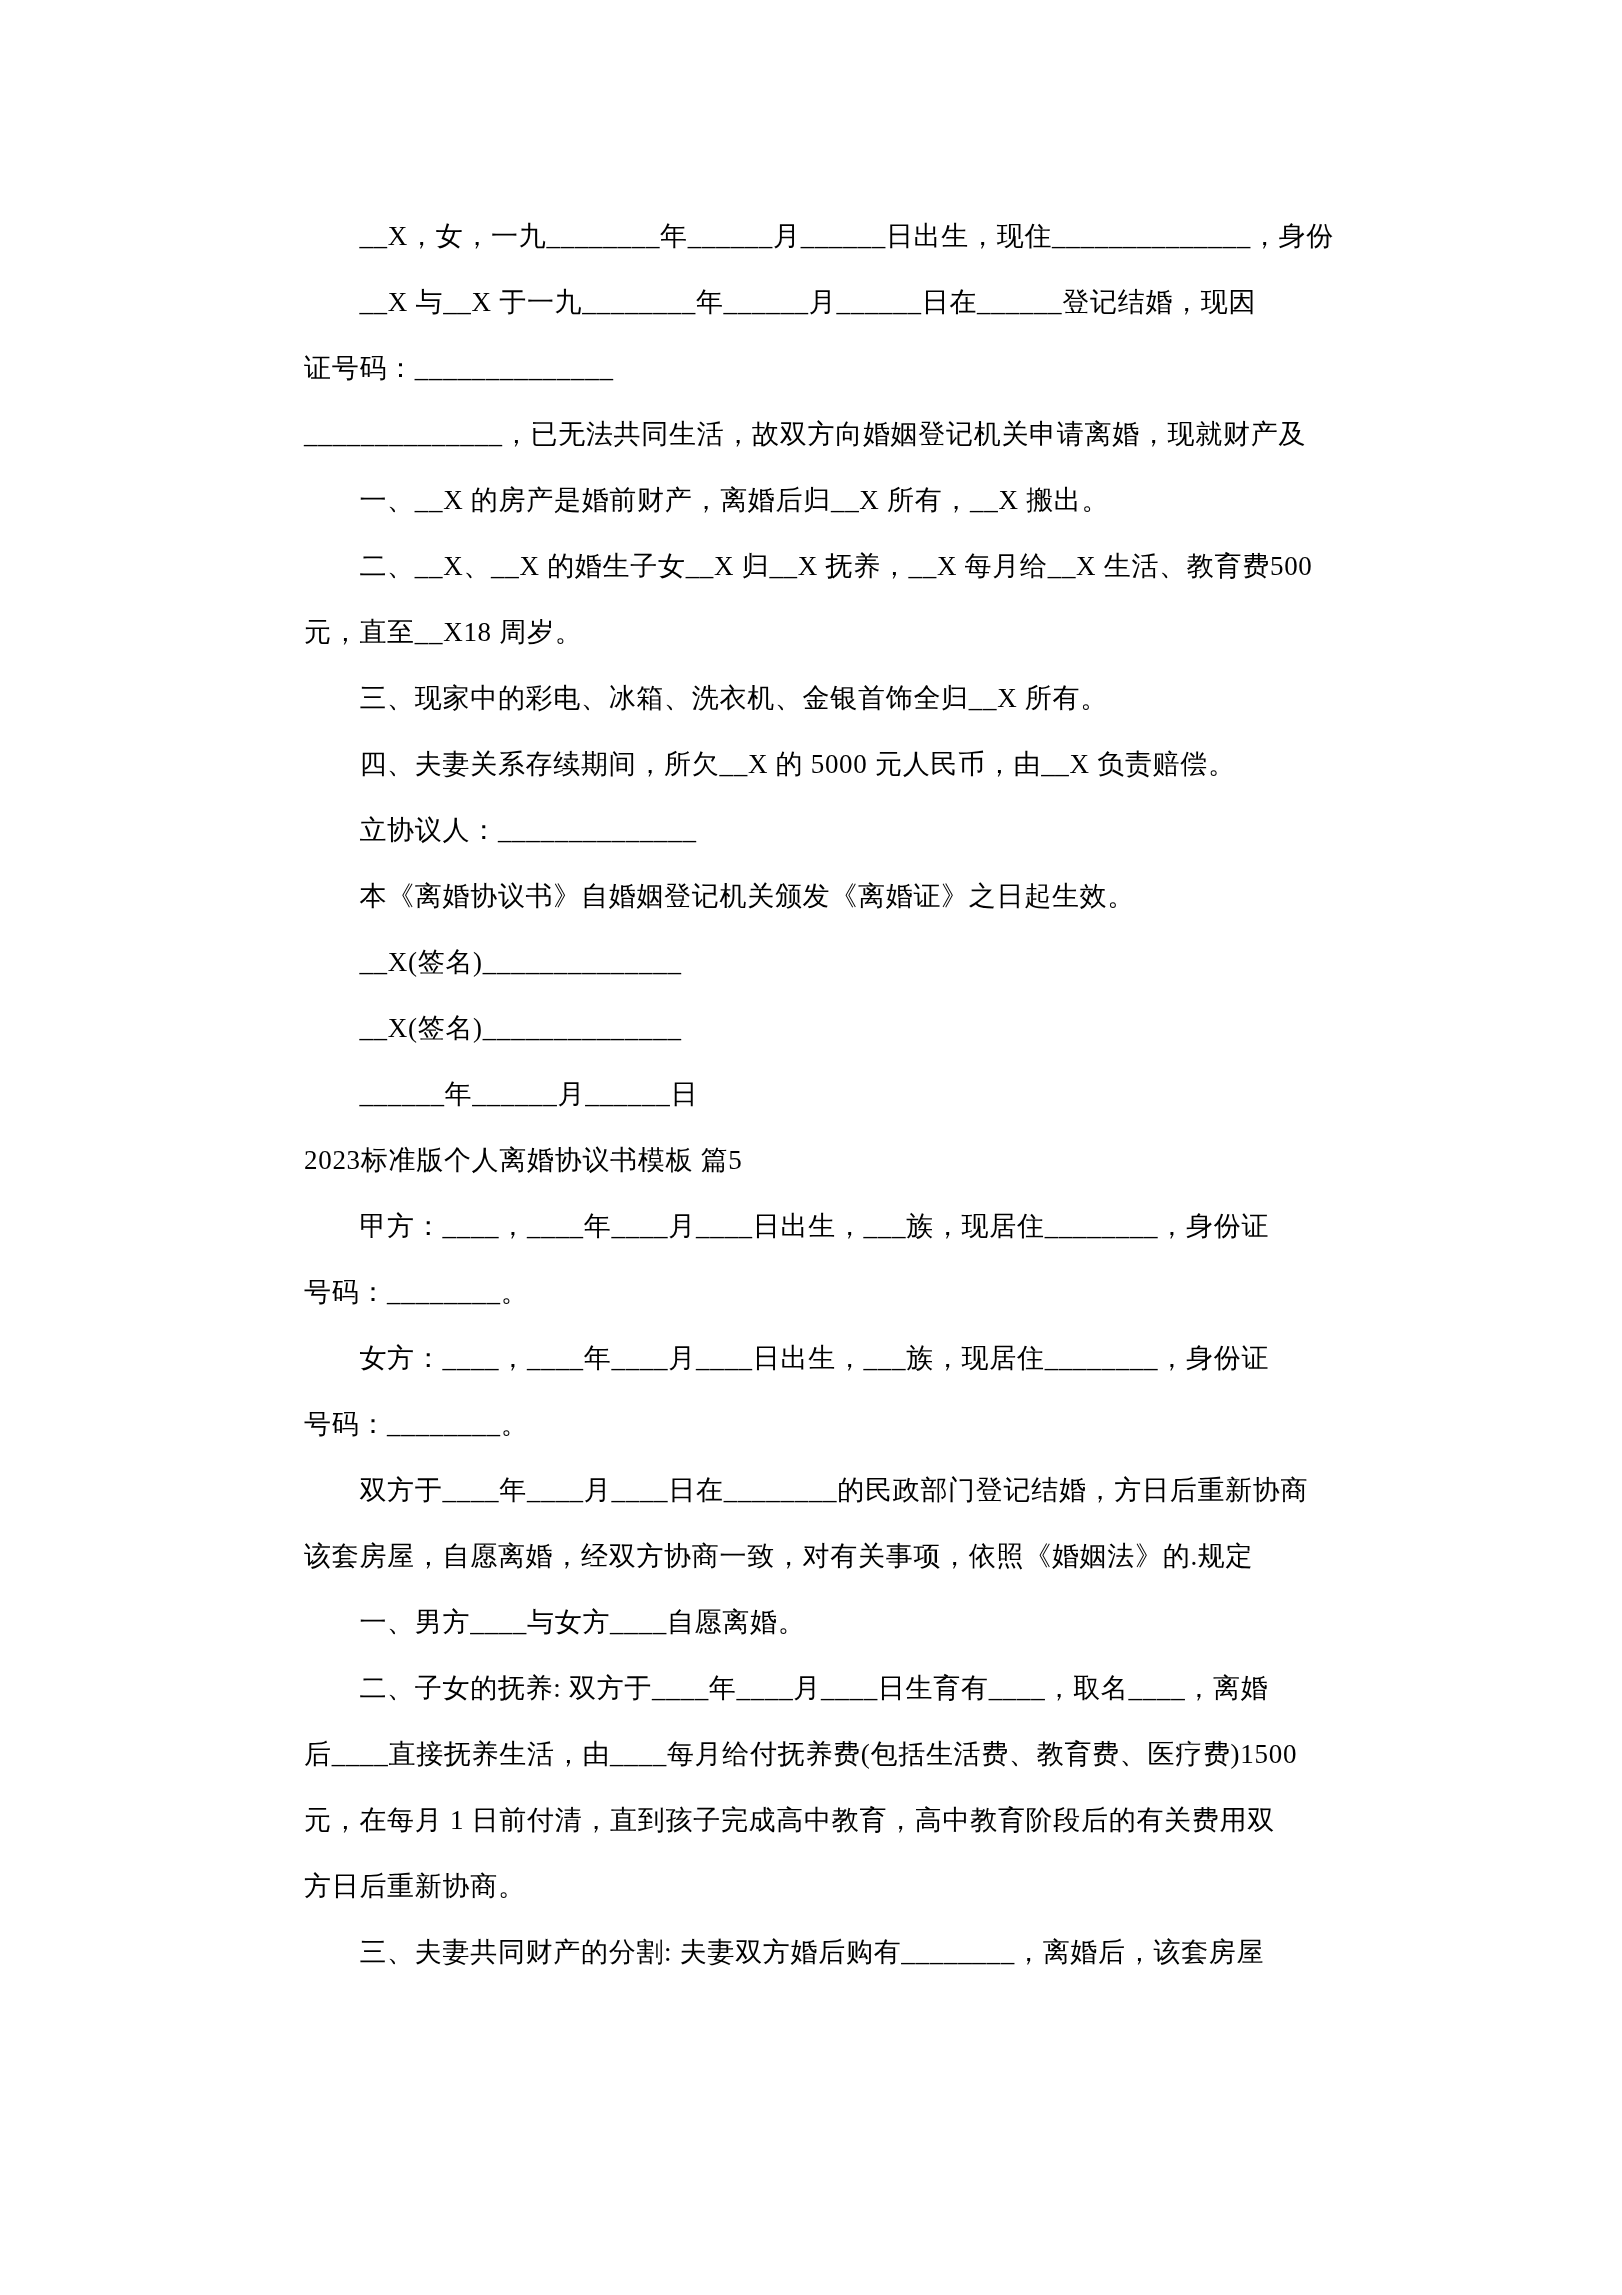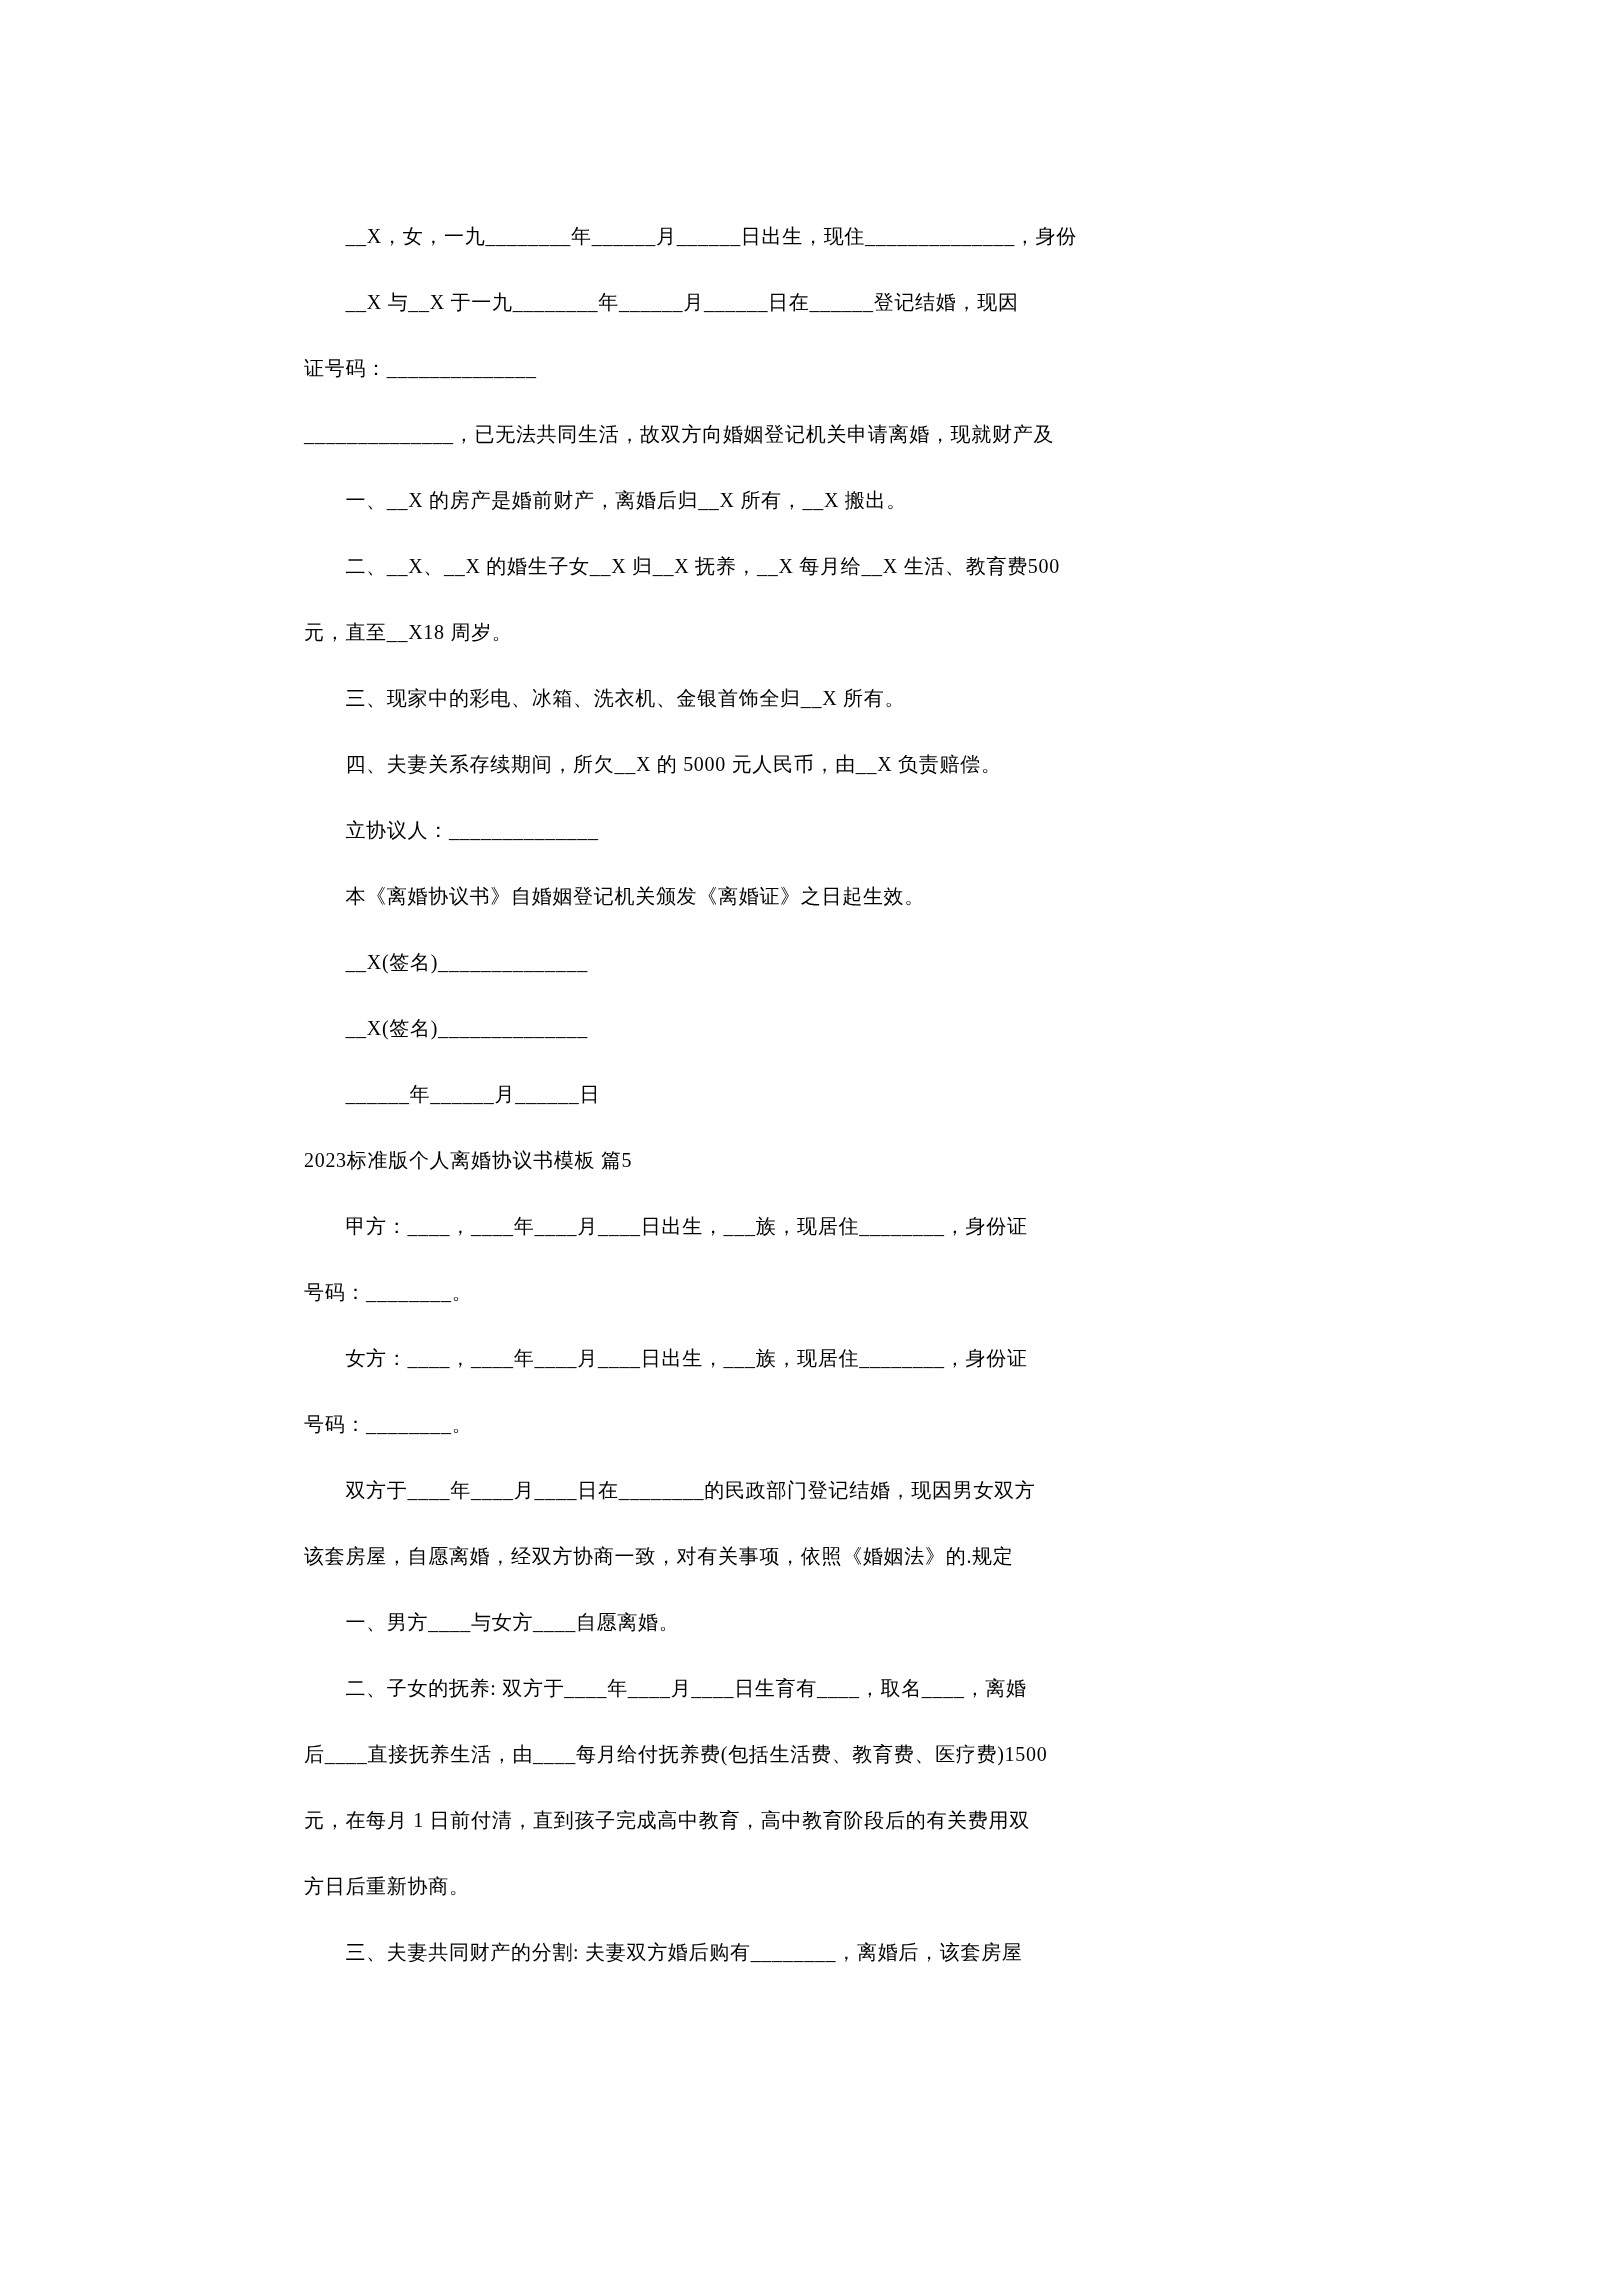--- a/index.html
+++ b/index.html
@@ -9,21 +9,21 @@
   }
   .page {
     position: relative;
     width: 1623px;
     height: 2295px;
     background: #ffffff;
     color: #000000;
     box-sizing: border-box;
     padding: 203px 222px 0 304px;
     font-family: "Liberation Serif", "DejaVu Serif", serif;
-    font-size: 20px;
+    font-size: 27px;
     overflow: hidden;
   }
   .doc-content {
     width: 100%;
   }
   .doc-line {
     height: 66px;
     line-height: 66px;
     white-space: pre;
     text-align: left;
@@ -47,21 +47,21 @@
       <div class="doc-line">　　立协议人：______________</div>
       <div class="doc-line">　　本《离婚协议书》自婚姻登记机关颁发《离婚证》之日起生效。</div>
       <div class="doc-line">　　__X(签名)______________</div>
       <div class="doc-line">　　__X(签名)______________</div>
       <div class="doc-line">　　______年______月______日</div>
       <div class="doc-line">2023标准版个人离婚协议书模板 篇5</div>
       <div class="doc-line">　　甲方：____，____年____月____日出生，___族，现居住________，身份证</div>
       <div class="doc-line">号码：________。</div>
       <div class="doc-line">　　女方：____，____年____月____日出生，___族，现居住________，身份证</div>
       <div class="doc-line">号码：________。</div>
-      <div class="doc-line">　　双方于____年____月____日在________的民政部门登记结婚，现因男女双方</div>
+      <div class="doc-line">　　双方于____年____月____日在________的民政部门登记结婚，方日后重新协商</div>
       <div class="doc-line">该套房屋，自愿离婚，经双方协商一致，对有关事项，依照《婚姻法》的.规定</div>
       <div class="doc-line">　　一、男方____与女方____自愿离婚。</div>
       <div class="doc-line">　　二、子女的抚养: 双方于____年____月____日生育有____，取名____，离婚</div>
       <div class="doc-line">后____直接抚养生活，由____每月给付抚养费(包括生活费、教育费、医疗费)1500</div>
       <div class="doc-line">元，在每月 1 日前付清，直到孩子完成高中教育，高中教育阶段后的有关费用双</div>
       <div class="doc-line">方日后重新协商。</div>
       <div class="doc-line">　　三、夫妻共同财产的分割: 夫妻双方婚后购有________，离婚后，该套房屋</div>
     </div>
 </div>
 

